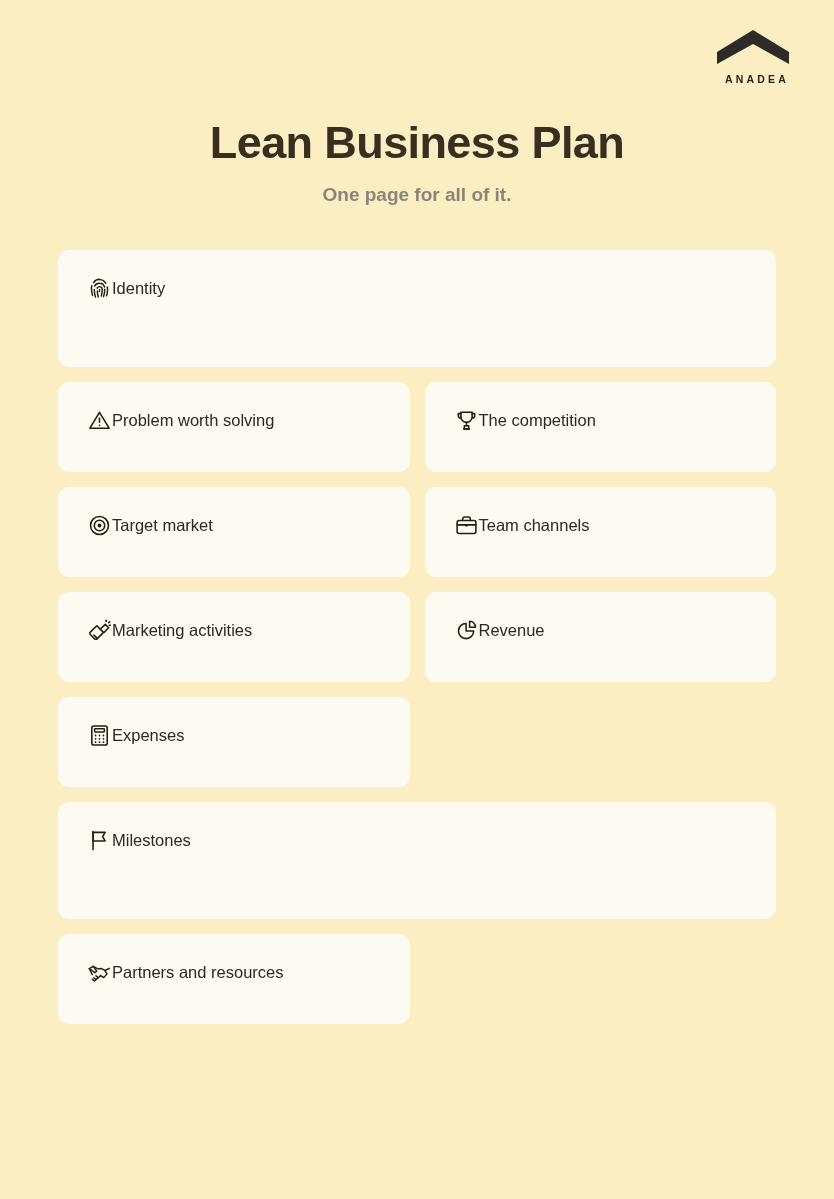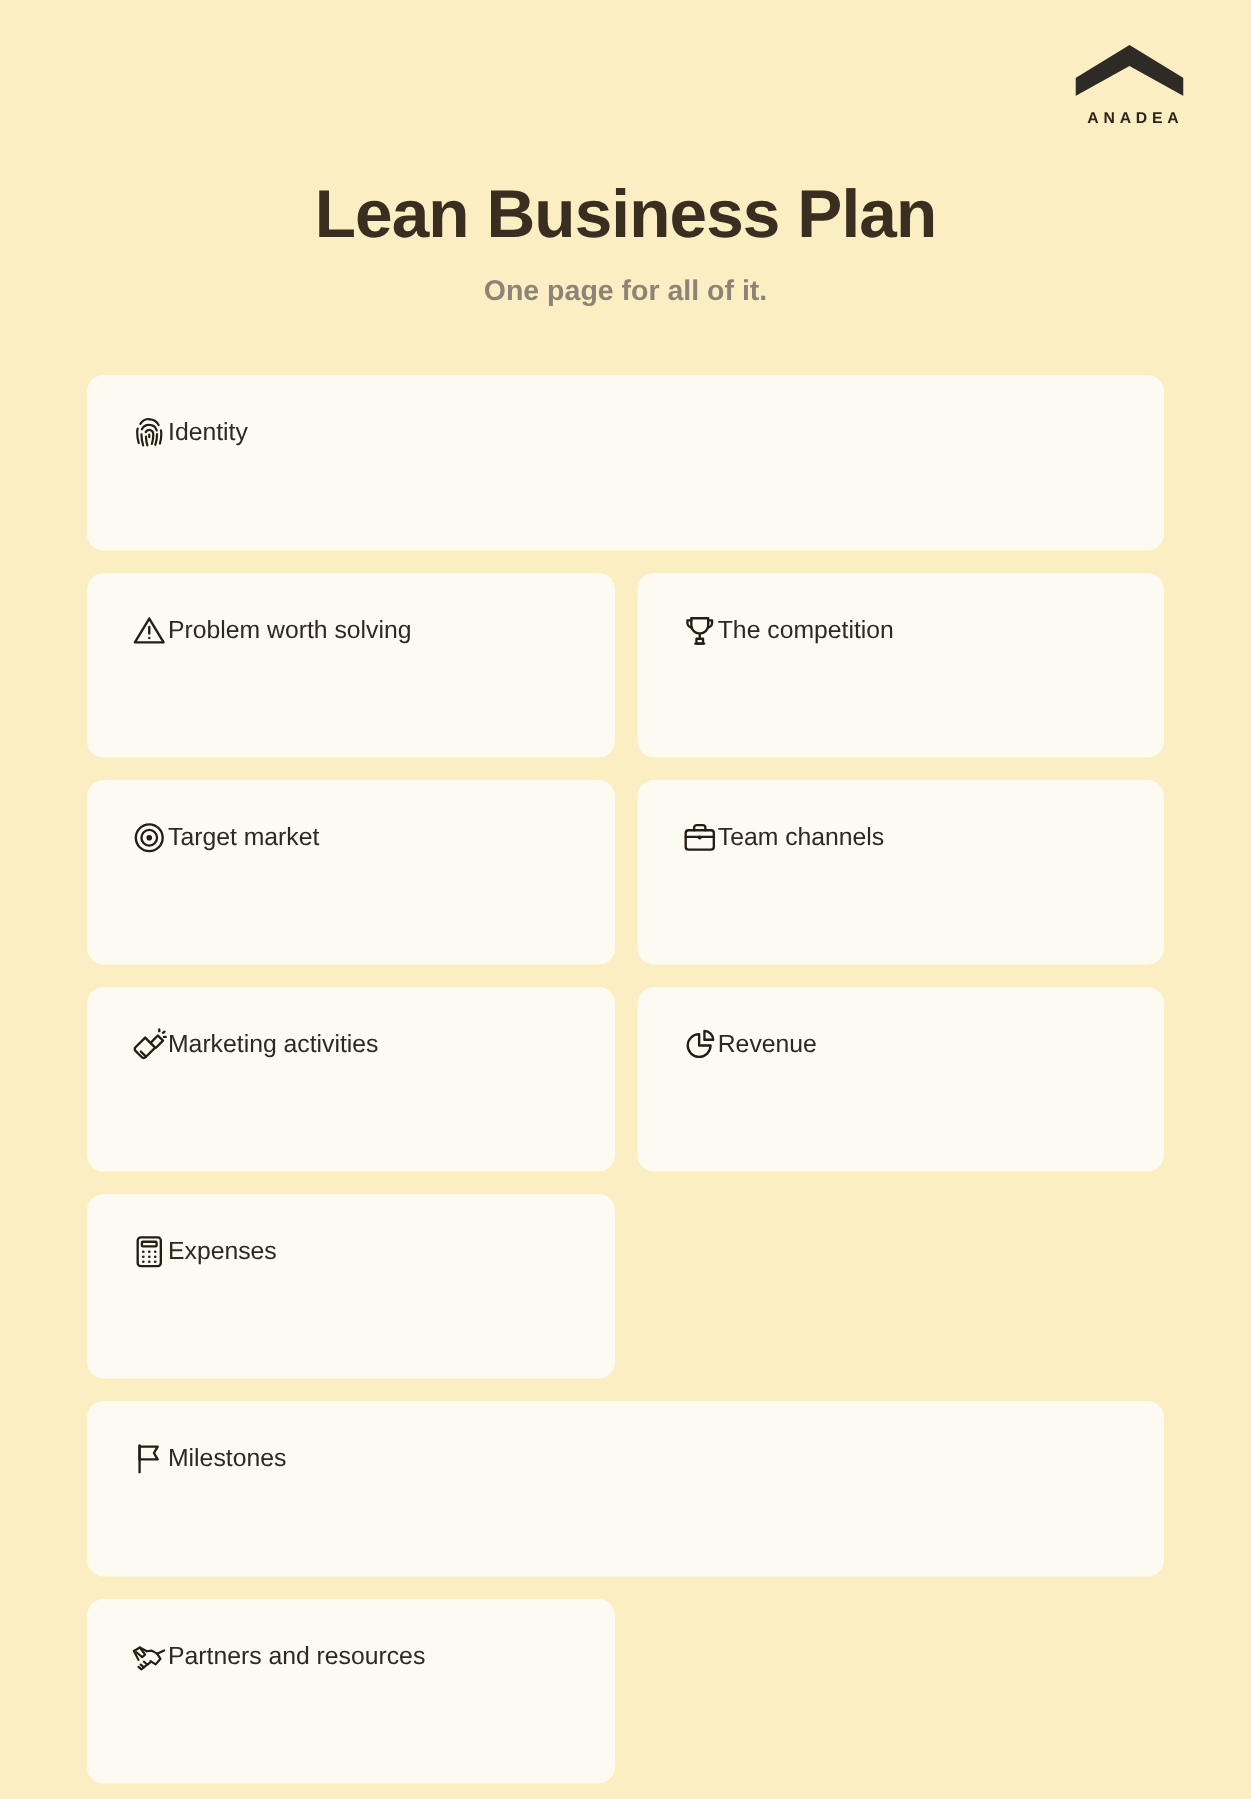--- a/index.html
+++ b/index.html
@@ -79,21 +79,21 @@
     border-radius: 11px;
     box-sizing: border-box;
     padding: 26px 0 0 29px;
   }
   .card.full {
     width: 718px;
     height: 117px;
   }
   .card.half {
     width: 351.5px;
-    height: 123px;
+    height: 90px;
   }
   .card-head {
     display: flex;
     align-items: center;
     gap: 0;
   }
   .card-icon {
     width: 25px;
     height: 25px;
     flex: 0 0 25px;

